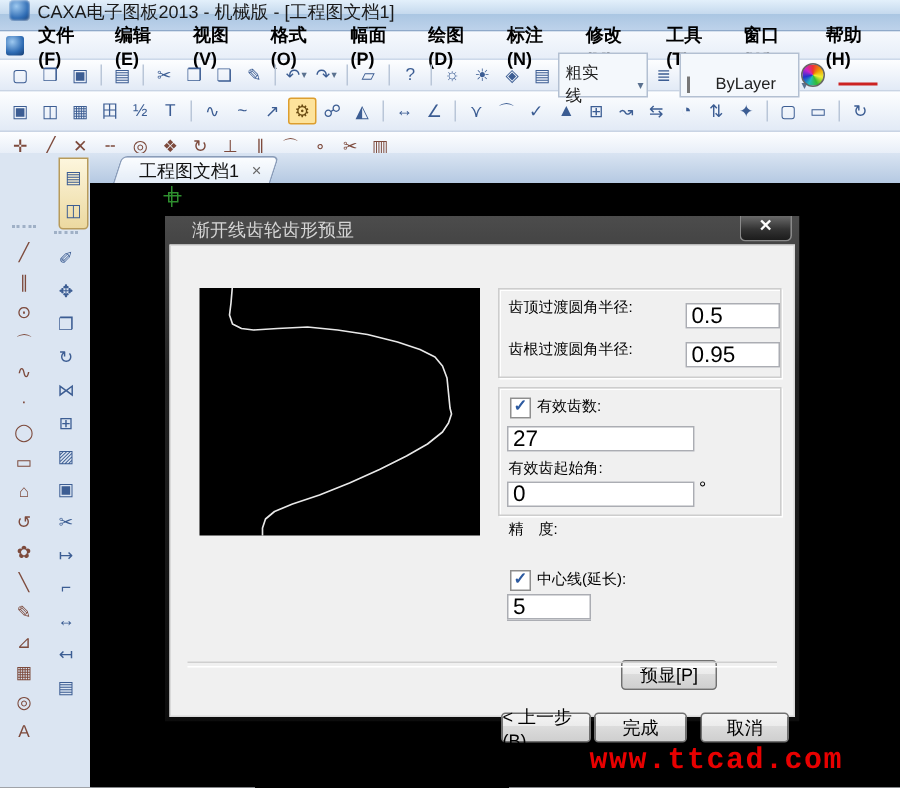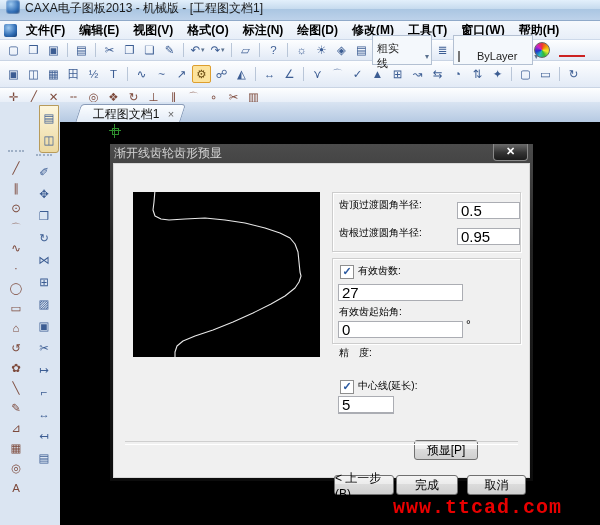--- a/index.html
+++ b/index.html
@@ -68,21 +68,21 @@
   .cursor-mark .h{position:absolute;left:0;top:6px;width:12px;height:1px;background:#2f8f2f;}
   .cursor-mark .b{position:absolute;left:3px;top:4px;width:5px;height:5px;border:1px solid #2f8f2f;}
 
   .watermark{position:absolute;right:38px;bottom:6px;color:#e80000;
     font-family:"Liberation Mono",monospace;font-weight:bold;font-size:20px;letter-spacing:1px;}
 
   
   .dlg{position:absolute;left:109px;top:143px;width:423px;height:337px;
     background:linear-gradient(180deg,#4c4c4c,#242424 30%,#0c0c0c);
     border:1px solid #000;box-shadow:2px 3px 8px rgba(0,0,0,.7);}
-  .dlg-title{height:19px;display:flex;align-items:center;padding:0 4px;
+  .dlg-title{height:19px;display:flex;align-items:center;padding:0 18px;
     font-size:12px;color:#d6d6d6;}
   .dlg-close{position:absolute;right:5px;top:0;width:33px;height:16px;
     background:linear-gradient(180deg,#6a6a6a,#333 55%,#1c1c1c);border:1px solid #8a8a8a;border-top:none;
     border-radius:0 0 4px 4px;color:#fff;font-size:11px;font-weight:bold;text-align:center;line-height:15px;}
   .dlg-body{position:absolute;left:3px;right:3px;top:19px;bottom:3px;background:#f0f0f0;
     border:1px solid #d9d9d9;}
   .preview{position:absolute;left:19px;top:28px;width:187px;height:165px;background:#000;}
   .preview svg{display:block;}
   .grp{position:absolute;border:1px solid #cdcdcd;box-shadow:1px 1px 0 #fff,inset 1px 1px 0 #fff;}
   .g1{left:218px;top:28px;width:187px;height:58px;}
@@ -109,22 +109,23 @@
     <span>CAXA电子图板2013 - 机械版 - [工程图文档1]</span>
   </div>
 
   <div class="menubar">
     <span class="mini-icon"></span>
     <span id="menu-items" style="display: flex; align-items: center;">
         <span class="mi">文件(F)</span>
         <span class="mi">编辑(E)</span>
         <span class="mi">视图(V)</span>
         <span class="mi">格式(O)</span>
+        <span class="mi">幅面(P)</span>
+        <span class="mi">绘图(D)</span>
         <span class="mi">标注(N)</span>
-        <span class="mi">绘图(D)</span>
         <span class="mi">修改(M)</span>
         <span class="mi">工具(T)</span>
         <span class="mi">窗口(W)</span>
         <span class="mi">帮助(H)</span>
       </span>
   </div>
 
   <div class="tbrow tb1">
     <span style="display:flex;align-items:center;gap:1px">
         <span class="tbtn">▢</span>

